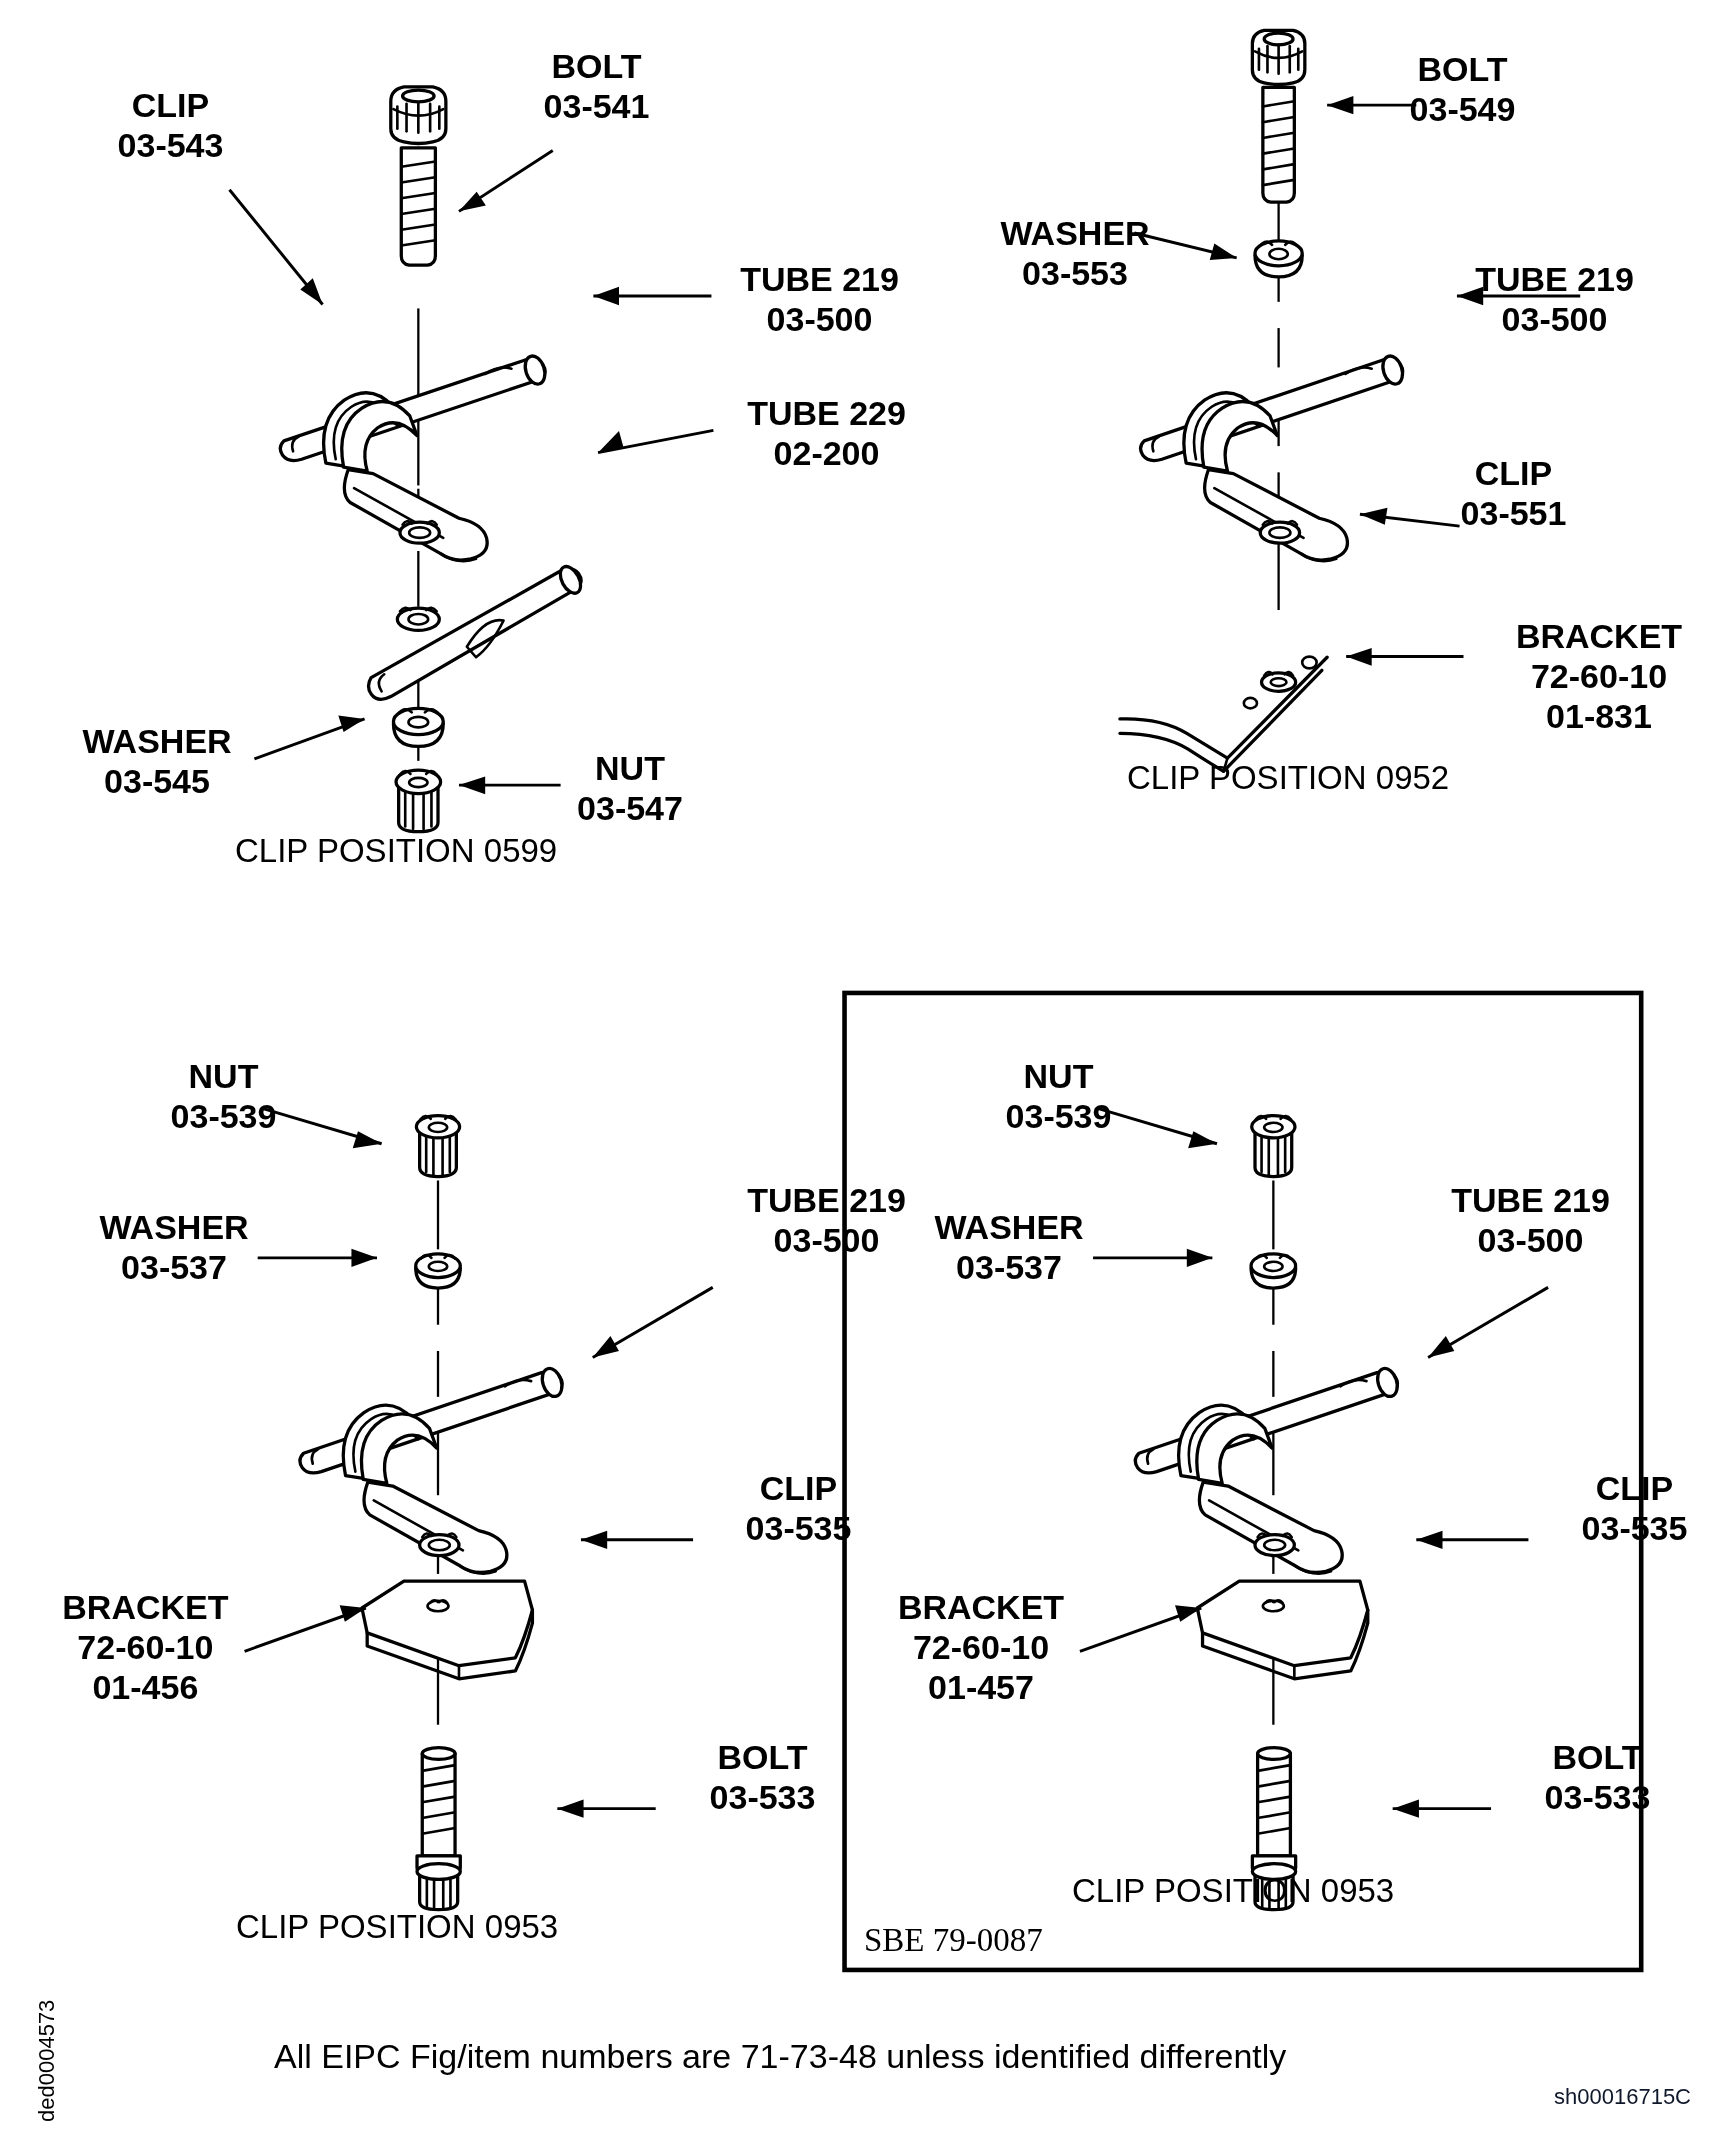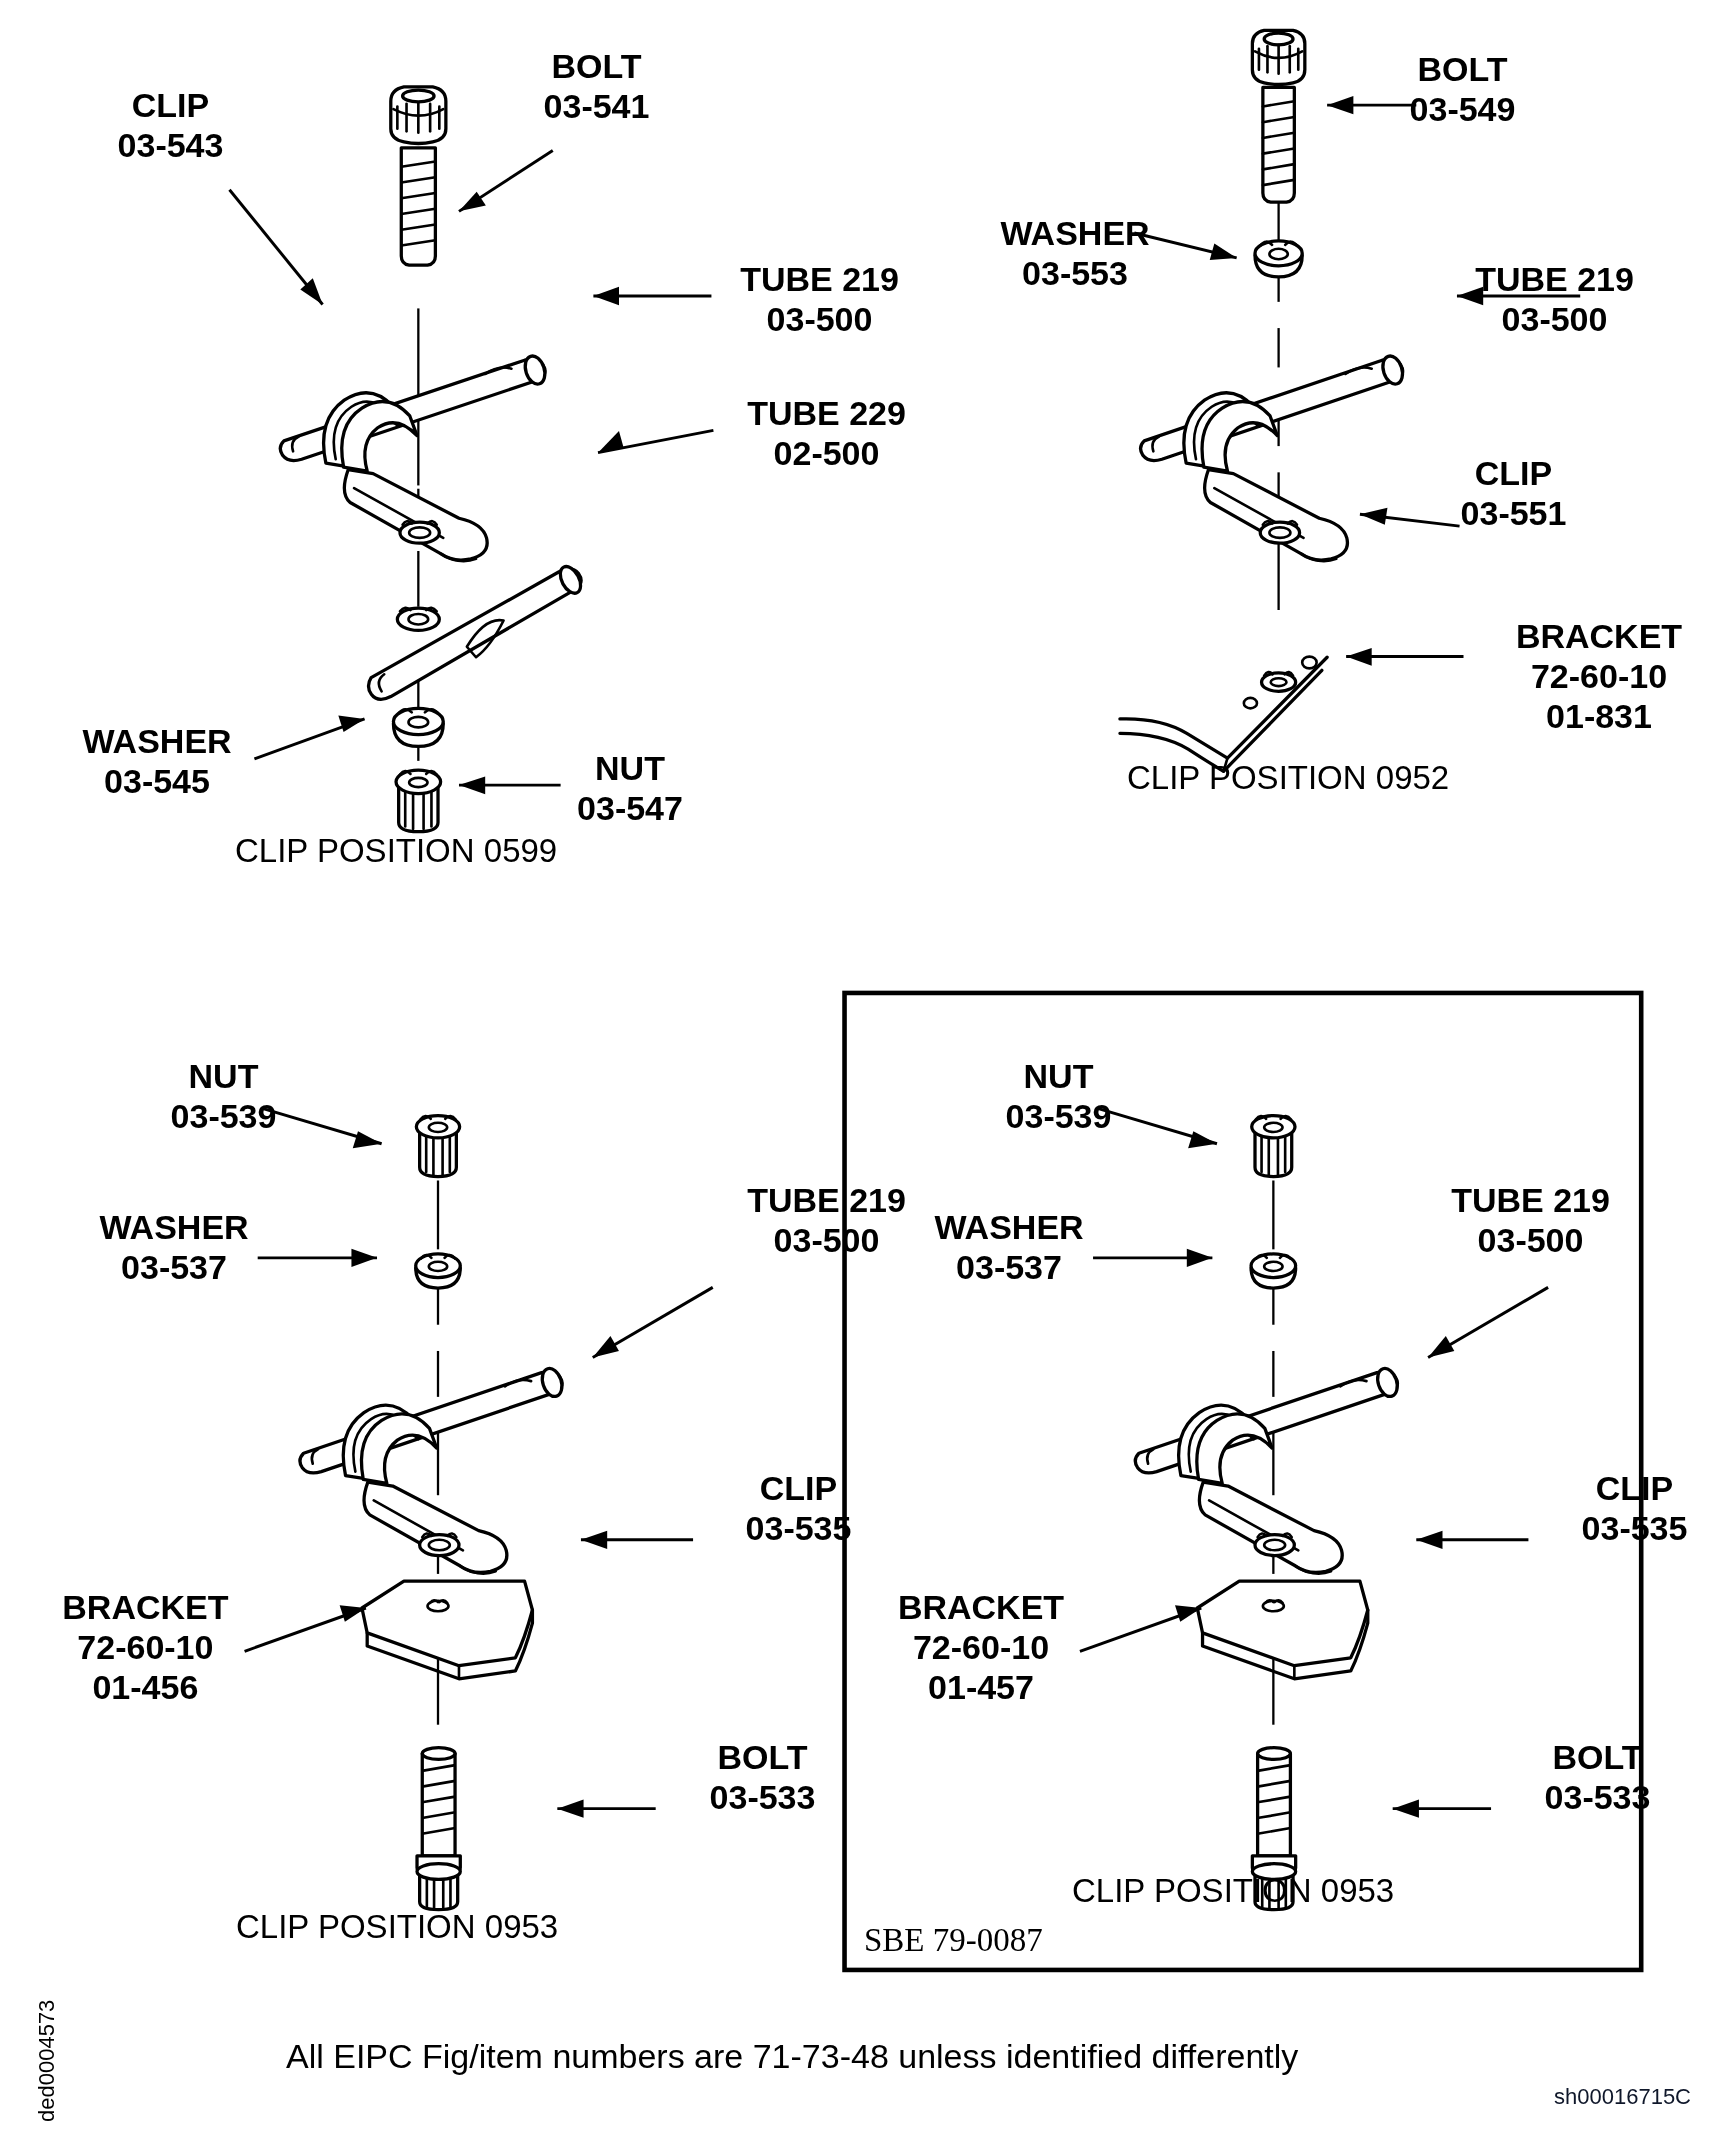--- a/index.html
+++ b/index.html
@@ -426,21 +426,21 @@
     </g>
   </svg>
 
   <div class="lbl ctr" style="left:498px; top:46px; width:197px;">BOLT
 03-541</div>
   <div class="lbl ctr" style="left:72px; top:85px; width:197px;">CLIP
 03-543</div>
   <div class="lbl ctr" style="left:682px; top:259px; width:275px;">TUBE 219
 03-500</div>
   <div class="lbl ctr" style="left:689px; top:393px; width:275px;">TUBE 229
-02-500</div>
+02-200</div>
   <div class="lbl ctr" style="left:39px; top:721px; width:236px;">WASHER
 03-545</div>
   <div class="lbl ctr" style="left:538px; top:748px; width:184px;">NUT
 03-547</div>
   <div class="caption" style="left:235px; top:832px;">CLIP POSITION 0599</div>
 
   <div class="lbl ctr" style="left:1364px; top:49px; width:197px;">BOLT
 03-549</div>
   <div class="lbl ctr" style="left:944px; top:213px; width:262px;">WASHER
 03-553</div>
@@ -477,20 +477,20 @@
   <div class="lbl ctr" style="left:1536px; top:1468px; width:197px;">CLIP
 03-535</div>
   <div class="lbl ctr" style="left:850px; top:1587px; width:262px;">BRACKET
 72-60-10
 01-457</div>
   <div class="lbl ctr" style="left:1499px; top:1737px; width:197px;">BOLT
 03-533</div>
   <div class="caption" style="left:1072px; top:1872px;">CLIP POSITION 0953</div>
   <div class="sbe" style="left:864px; top:1922px;">SBE 79-0087</div>
 
-  <div class="footnote" style="left:274px; top:2037px;margin-left:12px;">All EIPC Fig/item numbers are 71-73-48 unless identified differently</div>
+  <div class="footnote" style="left:274px; top:2037px;">All EIPC Fig/item numbers are 71-73-48 unless identified differently</div>
 
   <div class="vert-code" style="left:34px; top:2122px;">ded0004573</div>
 
   <div class="corner-code" style="left:1554px; top:2084px;">sh00016715C</div>
 
 </div>
 
 
 </body></html>

